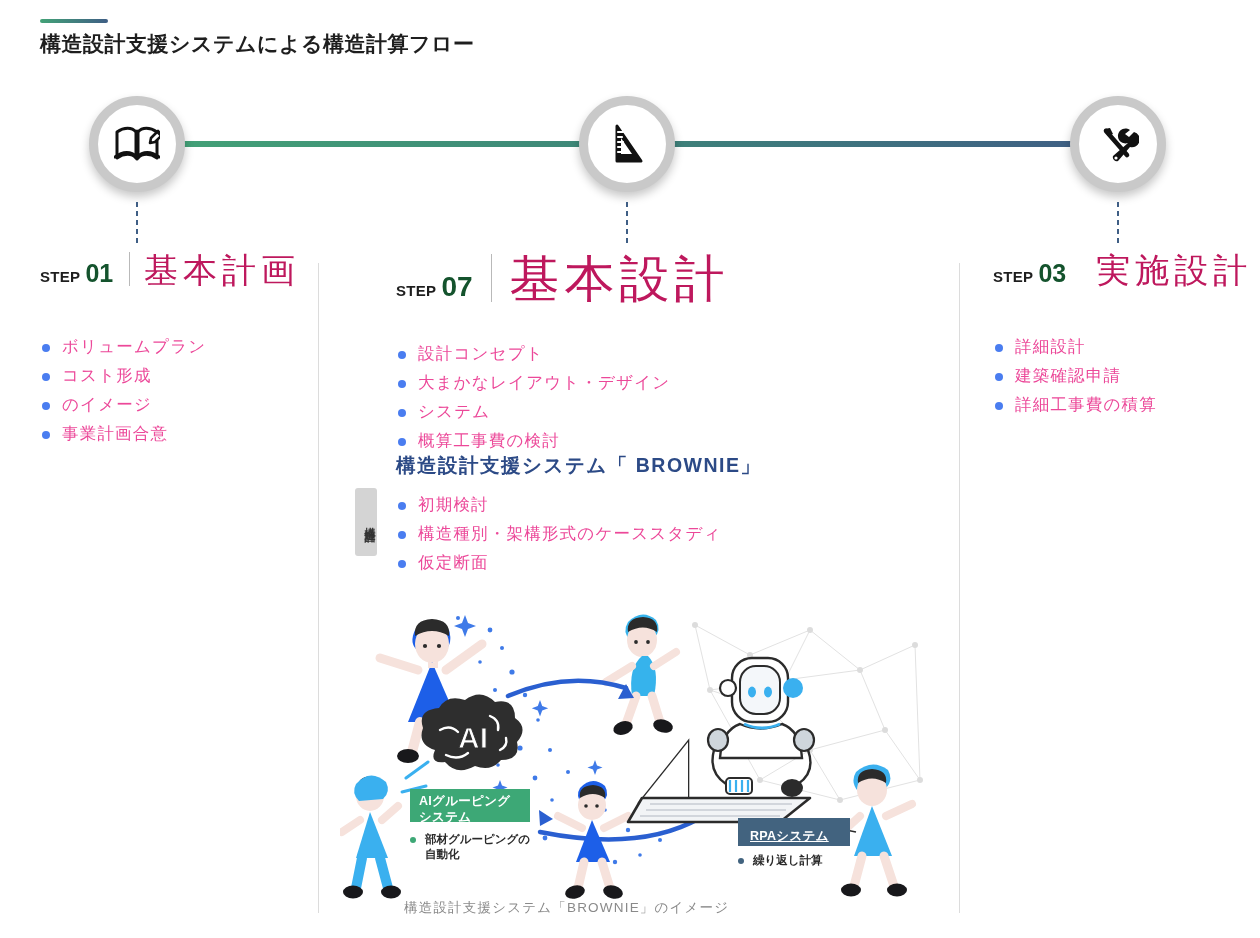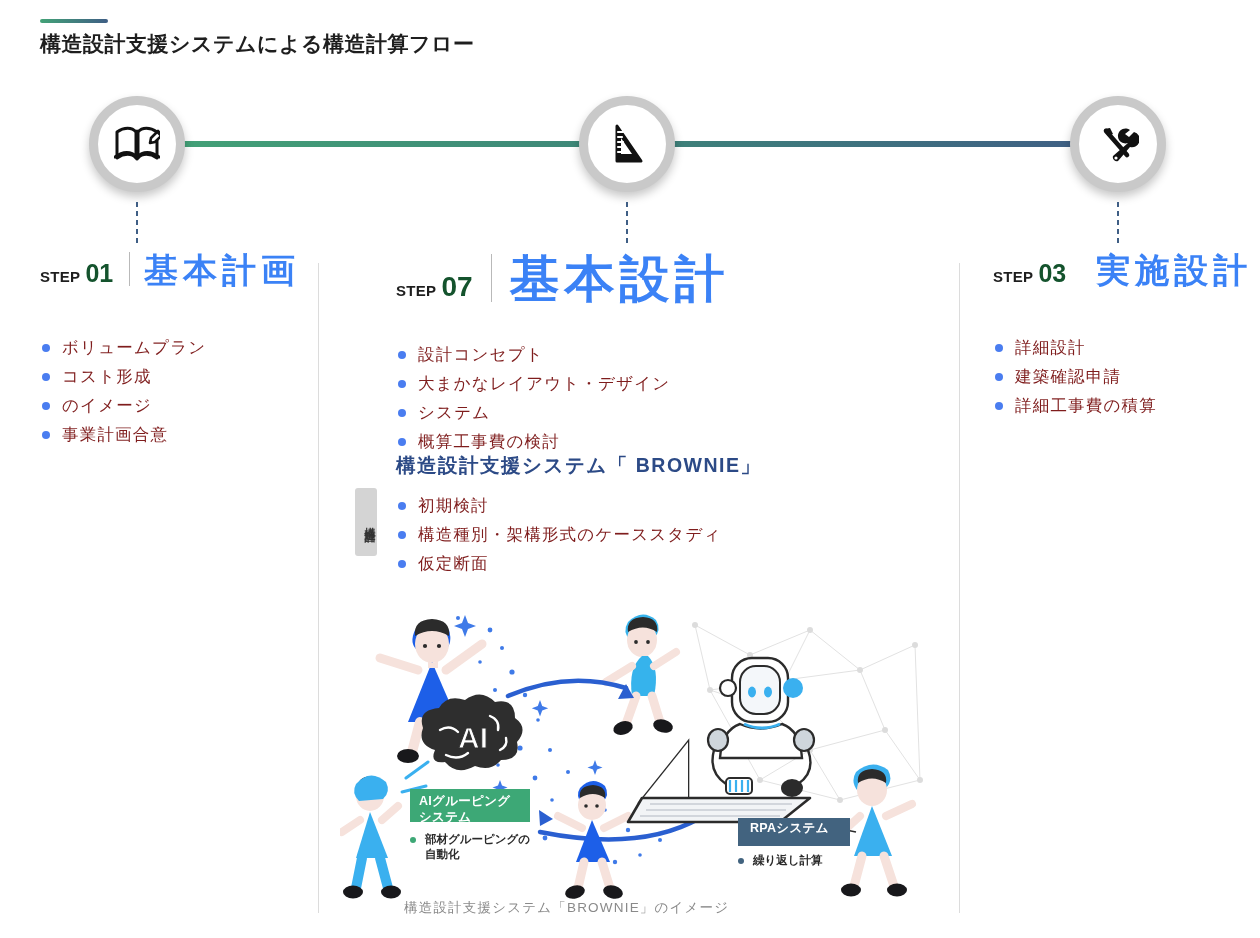--- a/index.html
+++ b/index.html
@@ -131,44 +131,45 @@
     display: inline-block;
     width: 1px;
     height: 34px;
     background: #b9b9b9;
     margin: 0 14px 0 16px;
     position: relative;
     top: 4px;
   }
   .step-title {
     font-size: 34px;
-    font-weight: bold;
+    font-weight: normal;
     letter-spacing: 5px;
-    color: #3b82f6;
+    color: #be185d;
     line-height: 1;
   }
   .step-head.big .step-num { font-size: 28px; }
   .step-head.big .step-sep { height: 48px; top: 6px; margin: 0 18px 0 18px; }
   .step-head.big .step-title { font-size: 50px; letter-spacing: 5px; }
 
   ul.bullets {
     list-style: none;
     margin: 0;
     padding: 0;
   }
   ul.bullets.gap1 { margin-top: 46px; }
   ul.bullets.gap2 { margin-top: 36px; }
   ul.bullets li {
     position: relative;
     padding-left: 22px;
     font-size: 16.5px;
     line-height: 29px;
     letter-spacing: 1.2px;
-    color: #7f1d1d;
+    color: #ec4899;
     white-space: nowrap;
+    font-family: Liberation Mono, monospace;
   }
   ul.bullets li::before {
     content: "";
     position: absolute;
     left: 2px;
     top: 11px;
     width: 8px;
     height: 8px;
     border-radius: 50%;
     background: #4a7df0;
@@ -234,23 +235,24 @@
     height: 33px;
     padding: 4px 0 8px 9px;
     box-sizing: border-box;
     background: #3da876;
   }
   #badge-rpa {
     left: 738px;
     top: 818px;
     width: 112px;
     height: 28px;
-    padding: 2px 0 0 12px;
+    padding: 10px 0 0 12px;
     box-sizing: border-box;
     background: #42637f;
+    text-decoration: underline;
   }
   .ill-sub {
     position: absolute;
     font-size: 11.5px;
     font-weight: bold;
     color: #2a2a2a;
     line-height: 15px;
     padding-left: 15px;
   }
   .ill-sub::before {

